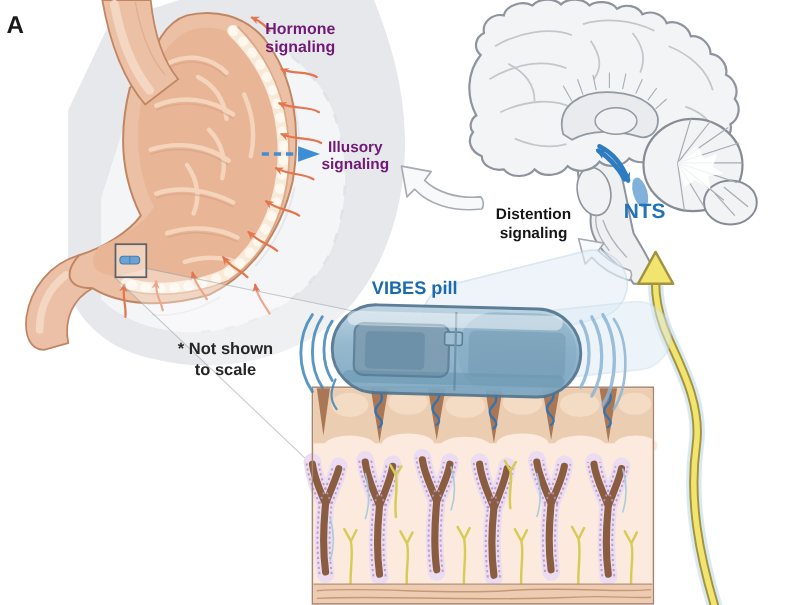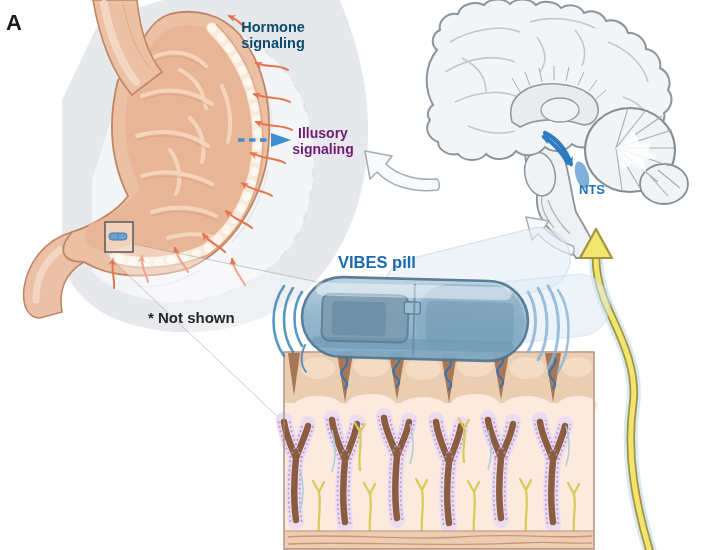--- a/index.html
+++ b/index.html
@@ -2,31 +2,31 @@
 <html><head>
 <meta charset="utf-8">
 <style>
   html,body{margin:0;padding:0;background:#ffffff;}
   .fig{position:relative;width:715px;height:550px;background:#ffffff;overflow:hidden;
        font-family:"Liberation Sans",sans-serif;}
   .art{position:absolute;left:0;top:0;z-index:1;}
   .lbl{position:absolute;z-index:3;white-space:nowrap;}
   .lbl div{white-space:nowrap;}
   .panel-label{left:6px;top:10px;font-size:22px;font-weight:700;color:#1a1a1a;}
-  .hormone{left:230px;top:19px;width:86px;text-align:center;color:#0c4a6e;
+  .hormone{left:230px;top:19px;width:86px;text-align:center;color:#701a75;
            font-weight:700;font-size:14.5px;line-height:1.12;}
   .illusory{left:284px;top:125px;width:78px;text-align:center;color:#701a75;
             font-weight:600;font-size:14px;line-height:1.16;}
-  .scalenote{left:148px;top:309px;width:114px;text-align:left;color:#262626;
+  .scalenote{left:148px;top:309px;width:114px;text-align:center;color:#262626;
              font-weight:600;font-size:15px;line-height:1.25;}
   .vibes{left:338px;top:253px;width:112px;color:#1A6AB0;
          font-weight:700;font-size:16.5px;}
   .distention{left:438px;top:186px;width:94px;text-align:center;color:#161616;
               font-weight:600;font-size:14px;line-height:1.22;}
-  .nts{left:579px;top:182px;color:#2273B8;font-weight:700;font-size:13px;}
+  .nts{left:567px;top:182px;color:#2273B8;font-weight:700;font-size:19px;}
 </style>
 </head>
 <body>
 
 <div class="fig">
 
 <svg class="art" width="715" height="550" viewBox="0 0 715 550">
   <defs>
     <marker id="mOr" markerWidth="9" markerHeight="9" refX="6.5" refY="4" orient="auto" markerUnits="userSpaceOnUse">
       <path d="M8,4 L0,0.3 L2.6,4 L0,7.7 Z" fill="#E4764F"></path>
@@ -365,20 +365,25 @@
   <div>signaling</div>
 </div>
 
 <div class="lbl illusory">
   <div>Illusory</div>
   <div>signaling</div>
 </div>
 
 <div class="lbl scalenote">
   <div>* Not shown</div>
+  <div>to scale</div>
 </div>
 
 <div class="lbl vibes">VIBES pill</div>
 
+<div class="lbl distention">
+  <div>Distention</div>
+  <div>signaling</div>
+</div>
 
 <div class="lbl nts">NTS</div>
 
 </div>
 
 </body></html>

